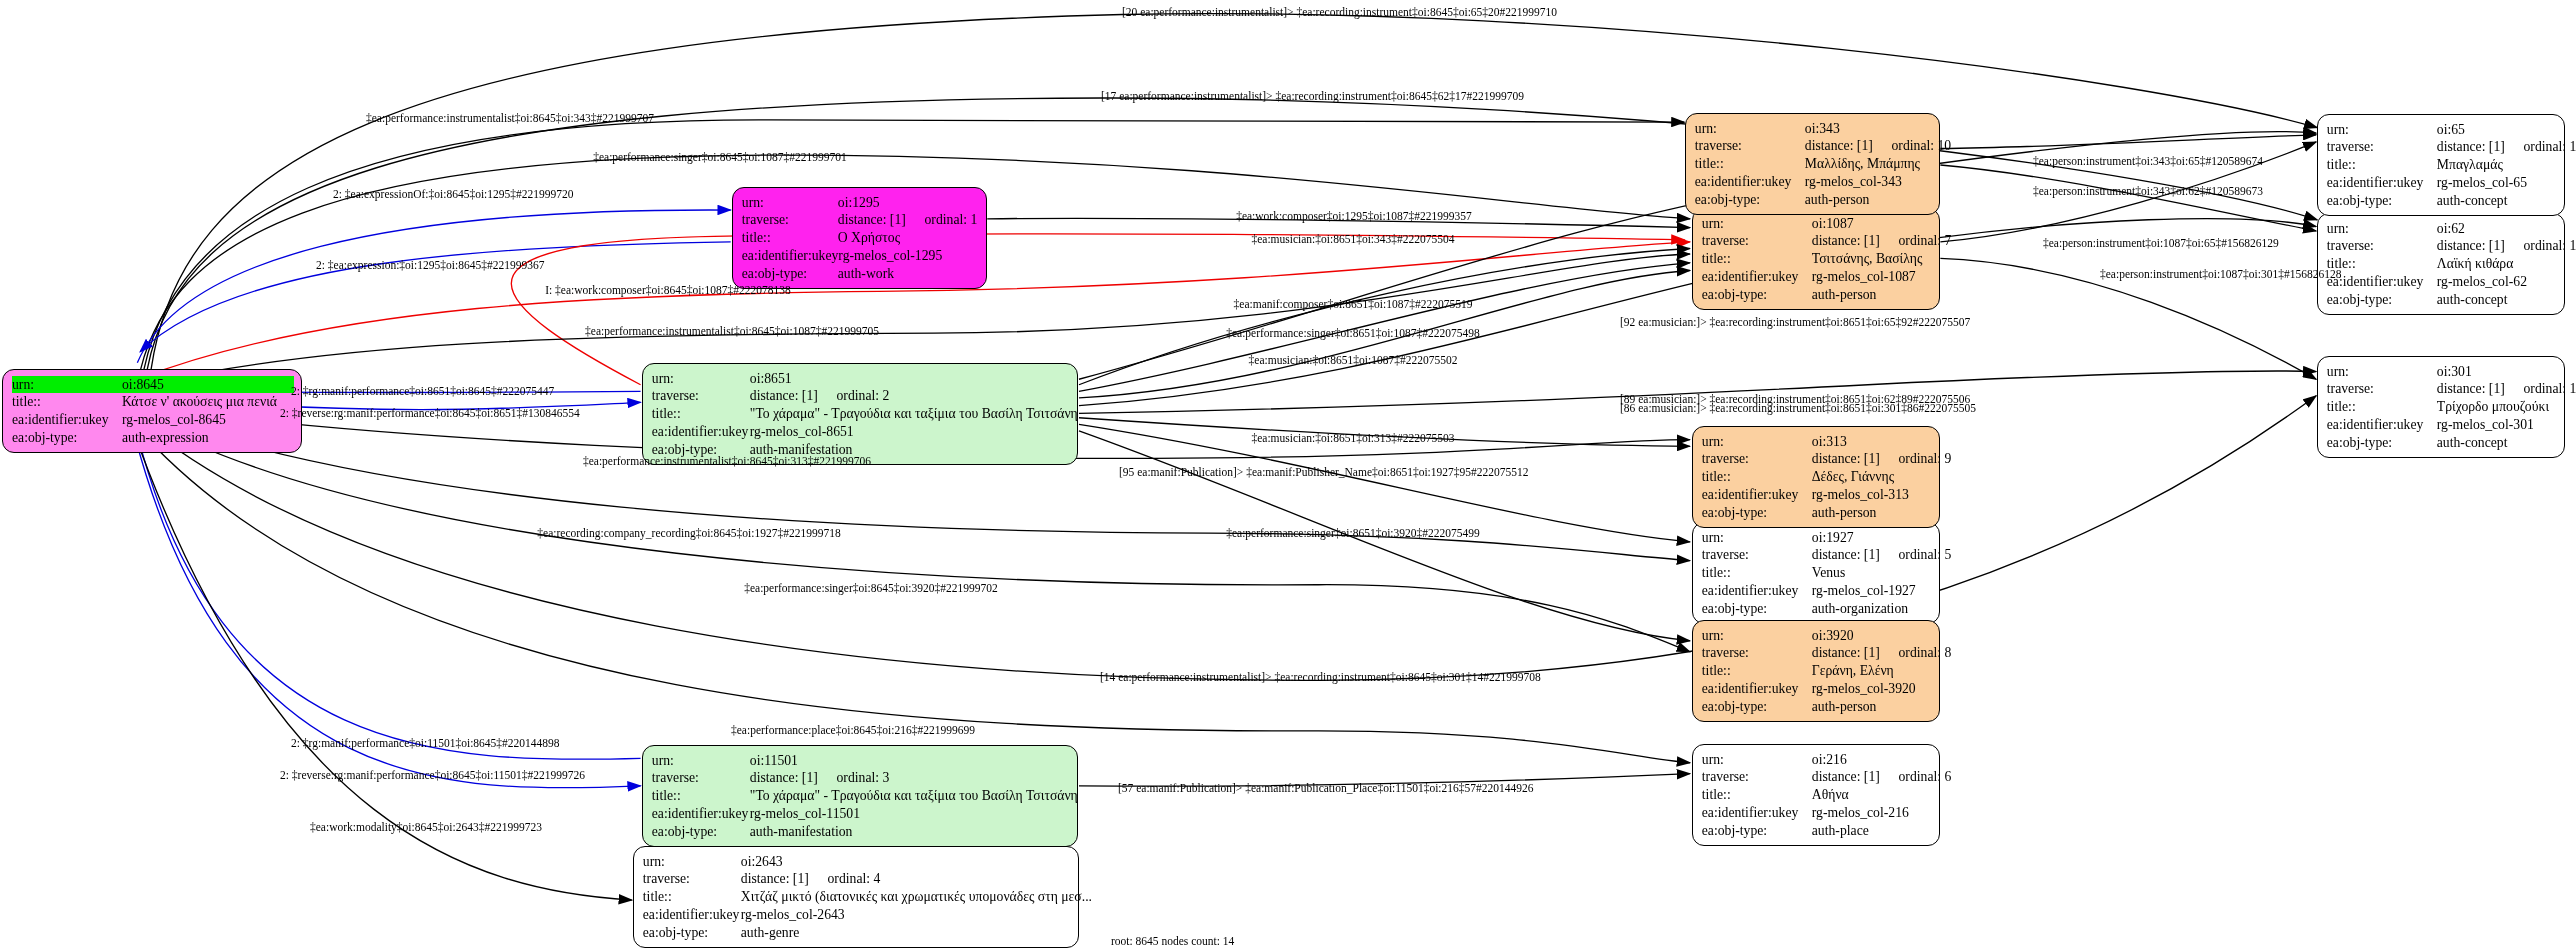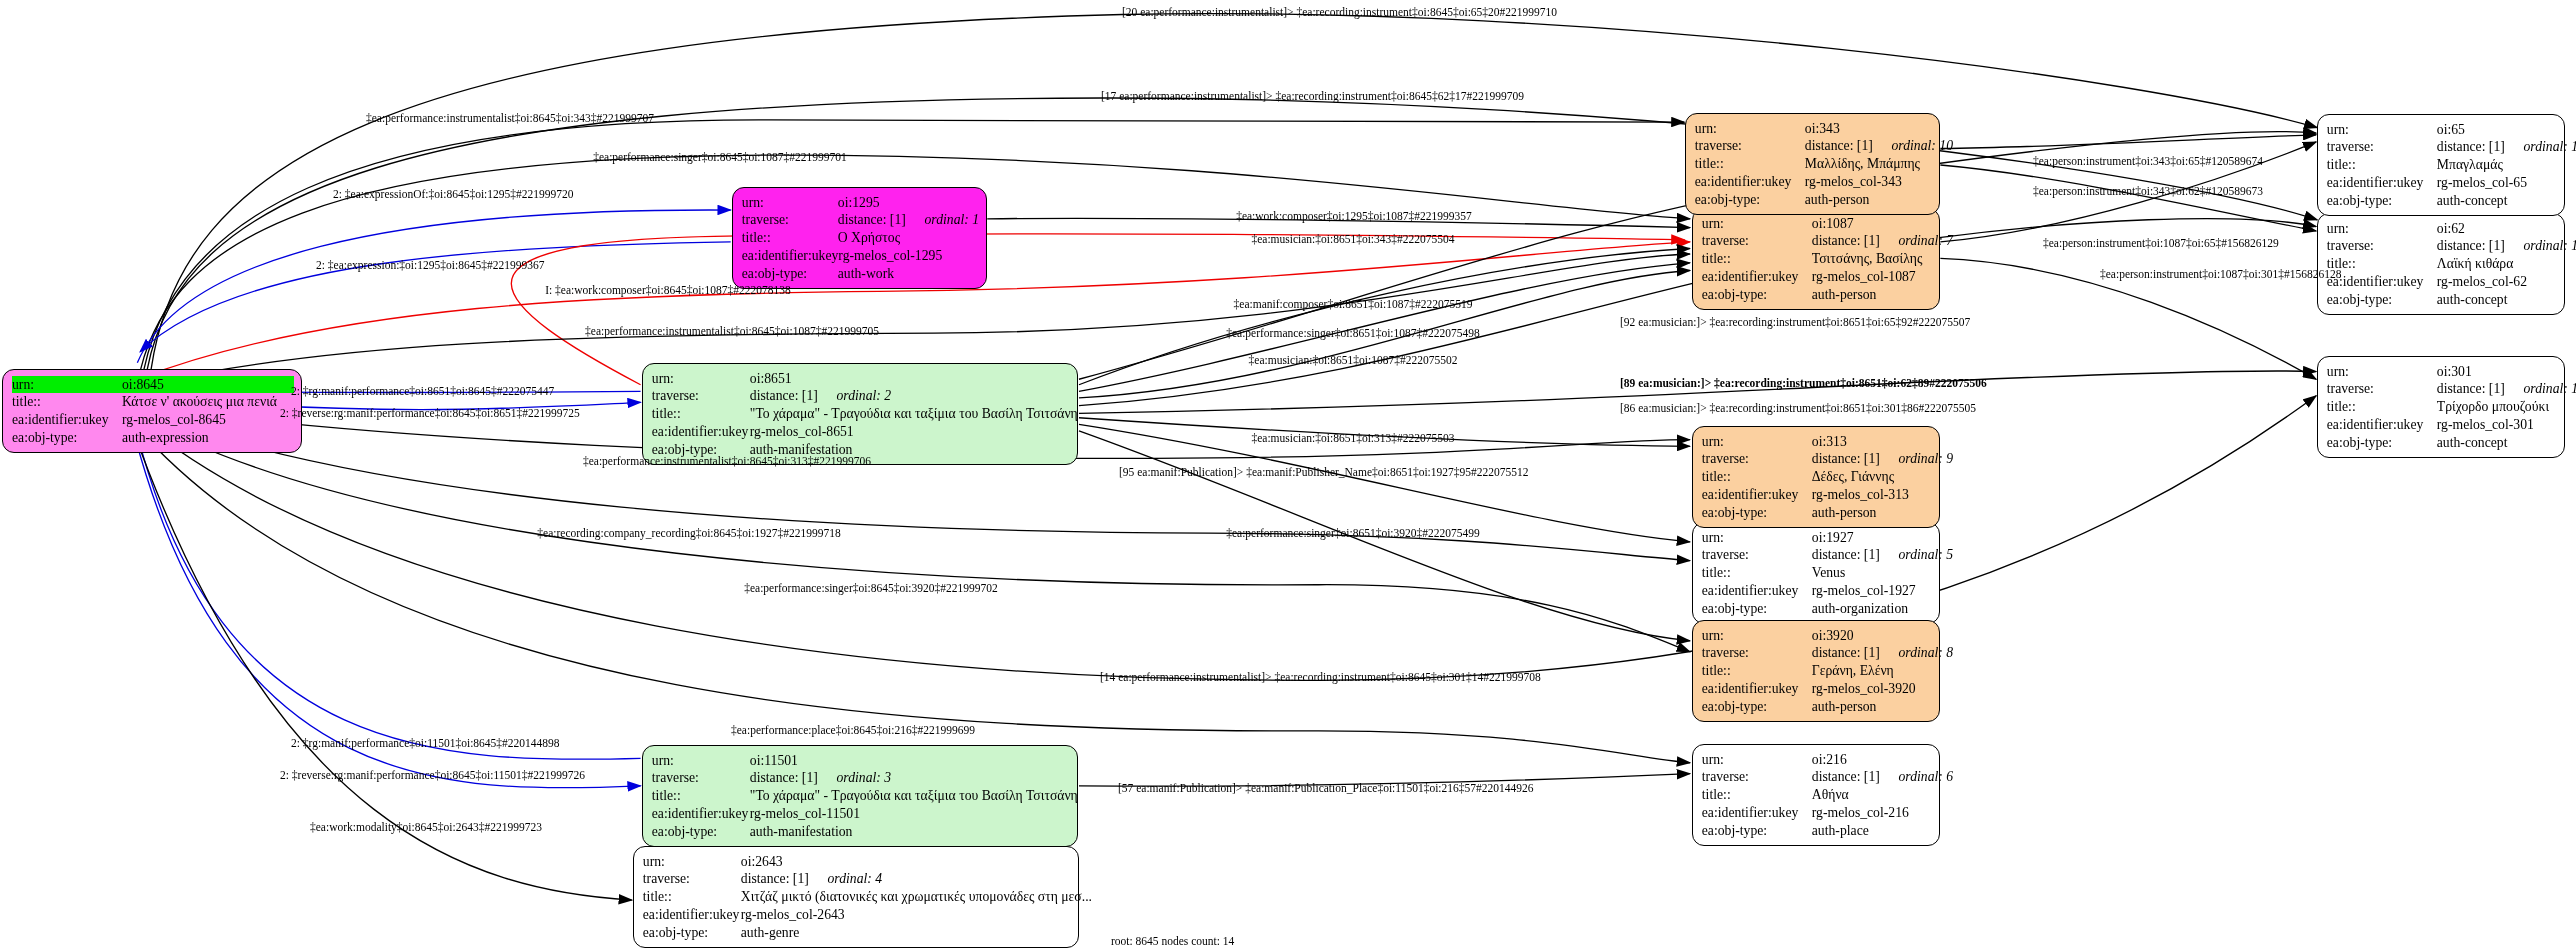--- a/index.html
+++ b/index.html
@@ -44,21 +44,20 @@
   .node-key {
     flex: 0 0 auto;
     min-width: 110px;
   }
   .node-val {
     flex: 1 1 auto;
     white-space: nowrap;
   }
   .node-val .ord {
     margin-left: 18.7px;
-    font-style: italic;
   }
   
   .node.root .node-row.hdr {
     background: #00ee00;
     display: flex;
   }
   .node.root .node-row.hdr .node-key,
   .node.root .node-row.hdr .node-val {
     background: #00ee00;
   }
@@ -489,22 +488,22 @@
       <div class="edge-label ctr" style="left: 1354px; top: 210px;">‡ea:work:composer‡oi:1295‡oi:1087‡#221999357</div>
       <div class="edge-label" style="left: 316px; top: 259px;">2: ‡ea:expression:‡oi:1295‡oi:8645‡#221999367</div>
       <div class="edge-label ctr" style="left: 1353px; top: 233px;">‡ea:musician:‡oi:8651‡oi:343‡#222075504</div>
       <div class="edge-label ctr" style="left: 668px; top: 284px;">I: ‡ea:work:composer‡oi:8645‡oi:1087‡#222078138</div>
       <div class="edge-label ctr" style="left: 1353px; top: 298px;">‡ea:manif:composer‡oi:8651‡oi:1087‡#222075519</div>
       <div class="edge-label ctr" style="left: 732px; top: 325px;">‡ea:performance:instrumentalist‡oi:8645‡oi:1087‡#221999705</div>
       <div class="edge-label ctr" style="left: 1353px; top: 327px;">‡ea:performance:singer‡oi:8651‡oi:1087‡#222075498</div>
       <div class="edge-label" style="left: 1620px; top: 316px;">[92 ea:musician:]&gt; ‡ea:recording:instrument‡oi:8651‡oi:65‡92#222075507</div>
       <div class="edge-label" style="left: 291px; top: 385px;">2: ‡rg:manif:performance‡oi:8651‡oi:8645‡#222075447</div>
       <div class="edge-label ctr" style="left: 1353px; top: 354px;">‡ea:musician:‡oi:8651‡oi:1087‡#222075502</div>
-      <div class="edge-label" style="left: 1620px; top: 377px; font-weight: bold;">[89 ea:musician:]&gt; ‡ea:recording:instrument‡oi:8651‡oi:62‡89#222075506</div>
-      <div class="edge-label" style="left: 280px; top: 407px;">2: ‡reverse:rg:manif:performance‡oi:8645‡oi:8651‡#221999725</div>
+      <div class="edge-label" style="left: 1620px; top: 393px;">[89 ea:musician:]&gt; ‡ea:recording:instrument‡oi:8651‡oi:62‡89#222075506</div>
+      <div class="edge-label" style="left: 280px; top: 407px;">2: ‡reverse:rg:manif:performance‡oi:8645‡oi:8651‡#130846554</div>
       <div class="edge-label" style="left: 1620px; top: 402px;">[86 ea:musician:]&gt; ‡ea:recording:instrument‡oi:8651‡oi:301‡86#222075505</div>
       <div class="edge-label" style="left: 2033px; top: 155px;">‡ea:person:instrument‡oi:343‡oi:65‡#120589674</div>
       <div class="edge-label" style="left: 2033px; top: 185px;">‡ea:person:instrument‡oi:343‡oi:62‡#120589673</div>
       <div class="edge-label" style="left: 2043px; top: 237px;">‡ea:person:instrument‡oi:1087‡oi:65‡#156826129</div>
       <div class="edge-label" style="left: 2100px; top: 268px;">‡ea:person:instrument‡oi:1087‡oi:301‡#156826128</div>
       <div class="edge-label ctr" style="left: 727px; top: 455px;">‡ea:performance:instrumentalist‡oi:8645‡oi:313‡#221999706</div>
       <div class="edge-label ctr" style="left: 1353px; top: 432px; text-align: center;">‡ea:musician:‡oi:8651‡oi:313‡#222075503</div>
       <div class="edge-label" style="left: 1119px; top: 466px;">[95 ea:manif:Publication]&gt; ‡ea:manif:Publisher_Name‡oi:8651‡oi:1927‡95#222075512</div>
       <div class="edge-label ctr" style="left: 689px; top: 527px;">‡ea:recording:company_recording‡oi:8645‡oi:1927‡#221999718</div>
       <div class="edge-label ctr" style="left: 1353px; top: 527px;">‡ea:performance:singer‡oi:8651‡oi:3920‡#222075499</div>

